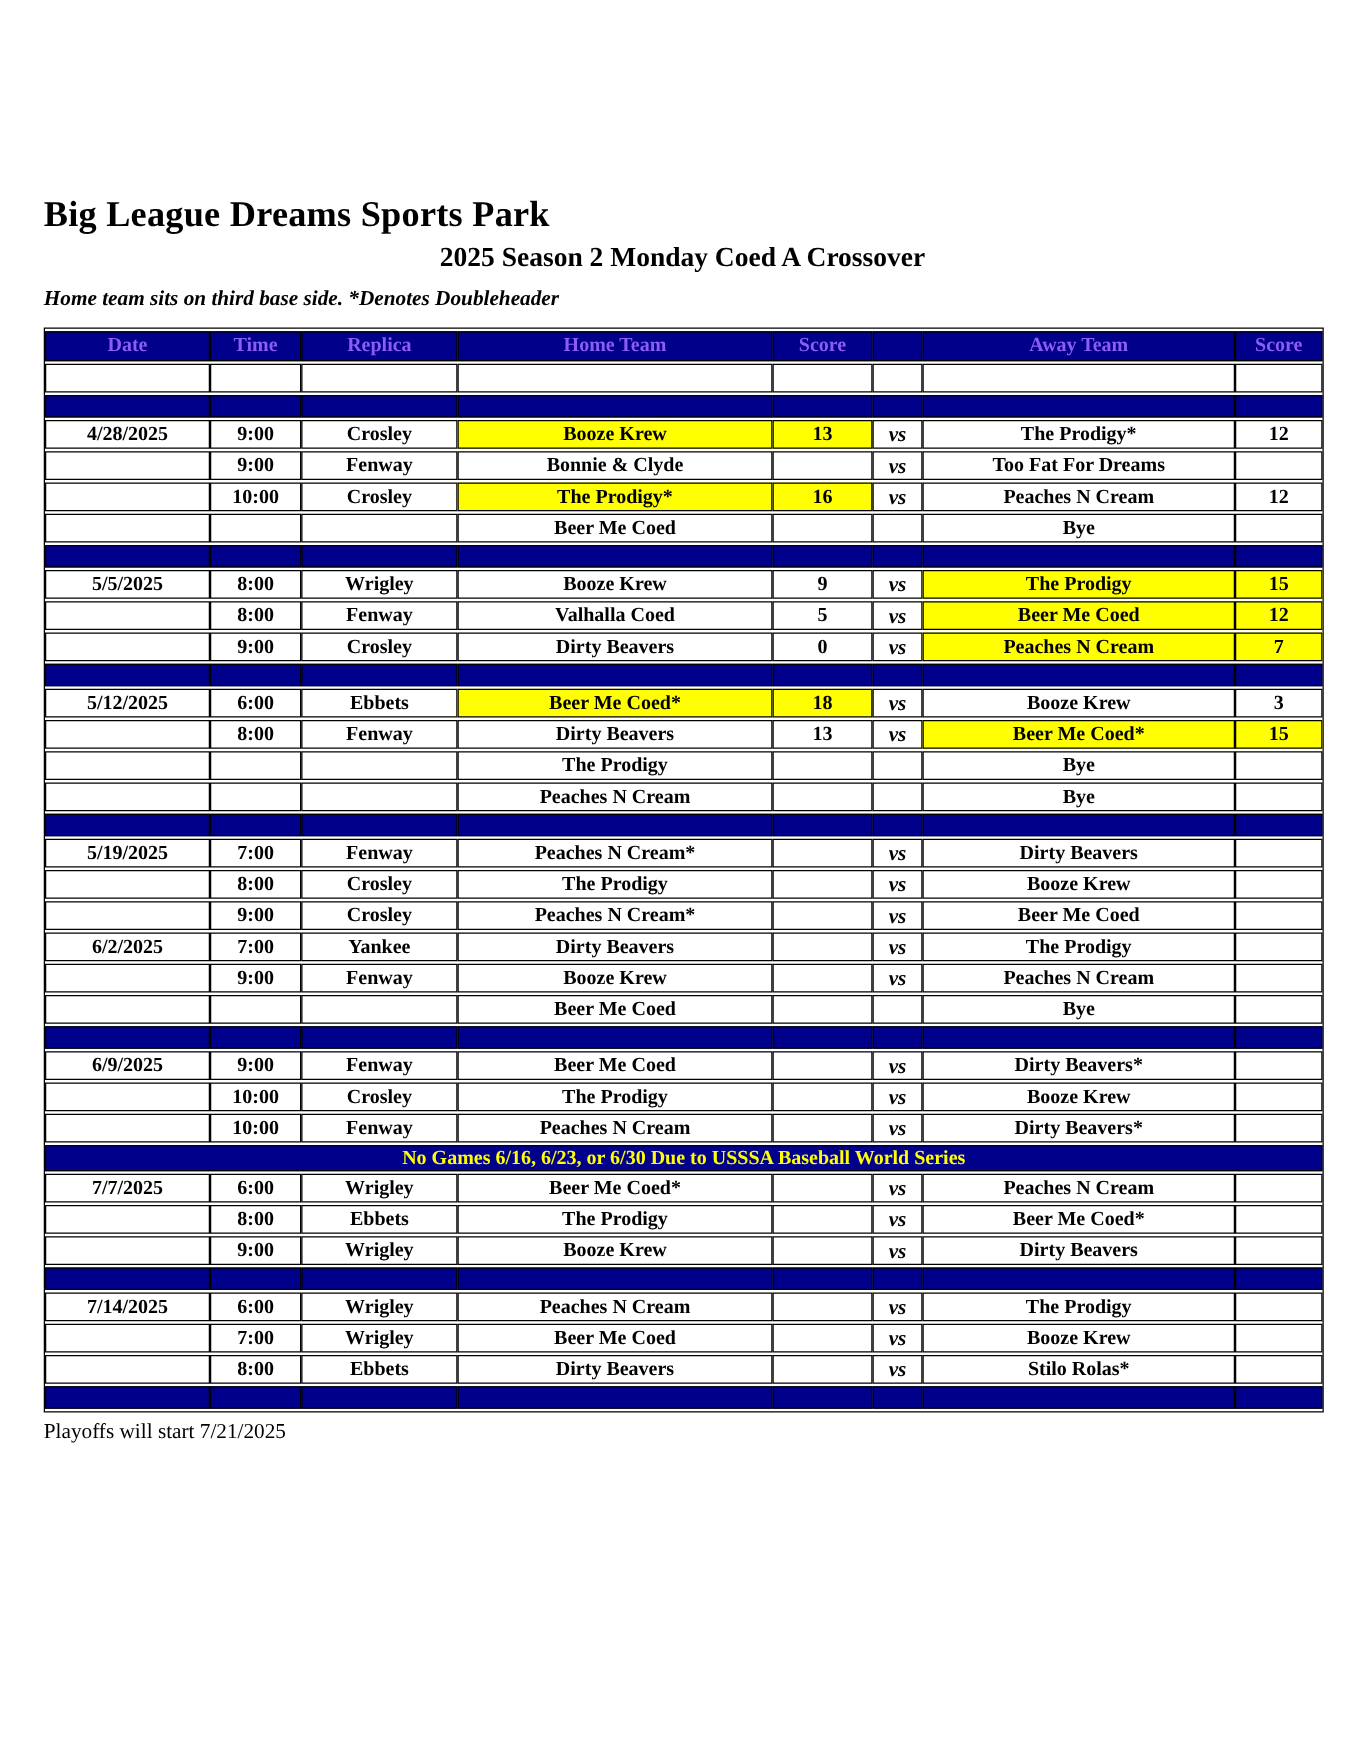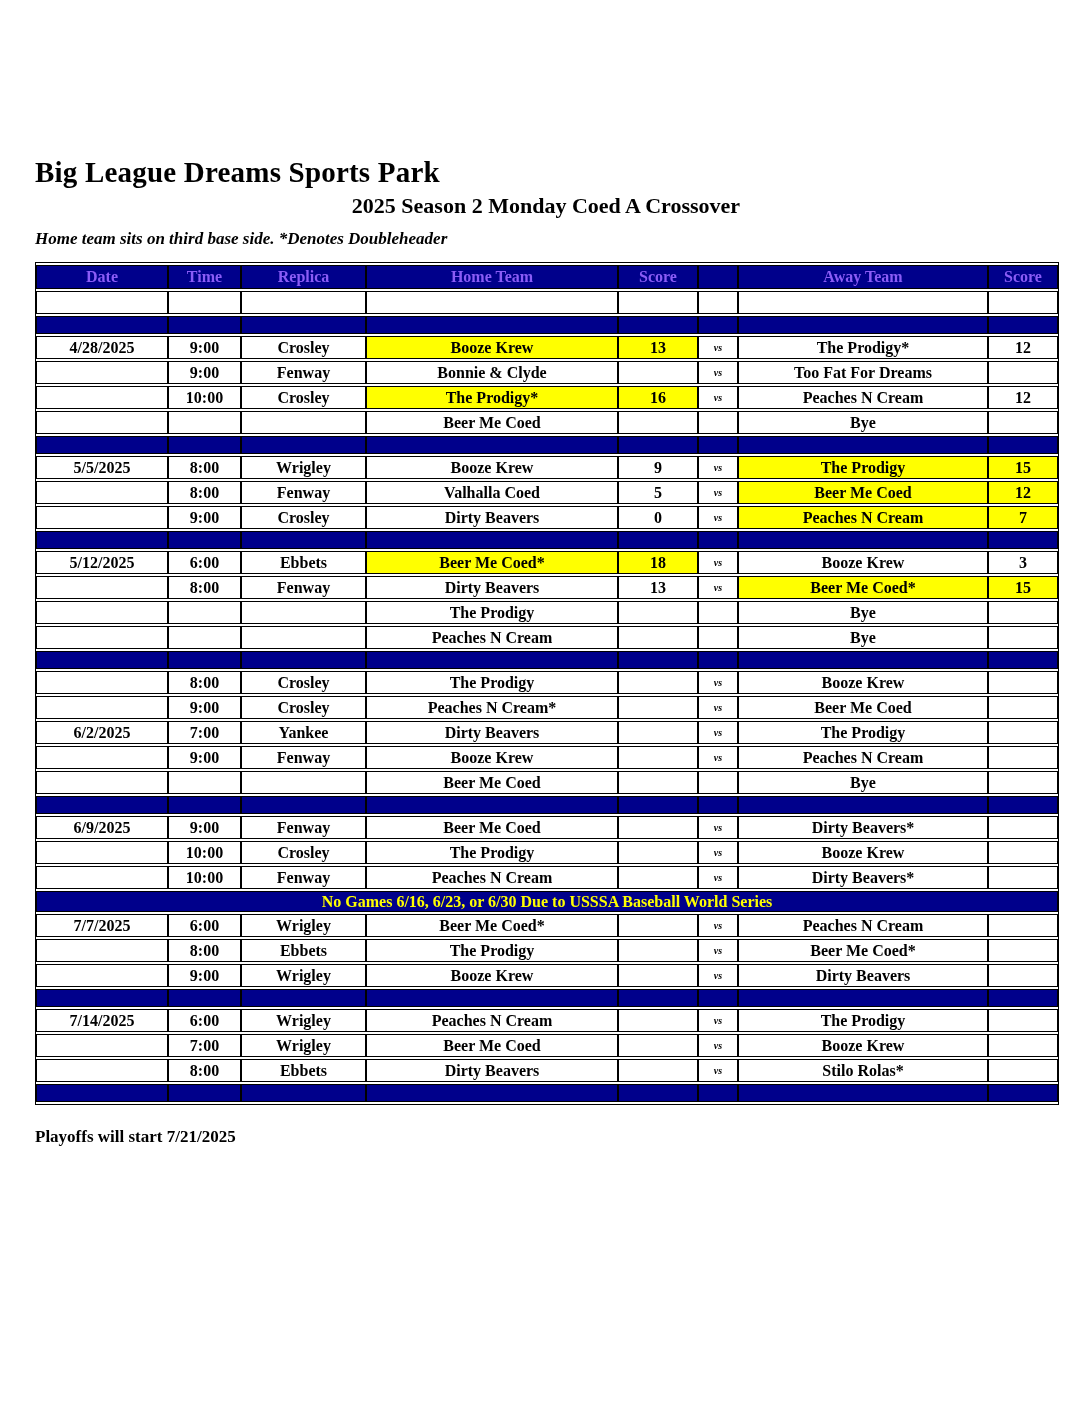--- a/index.html
+++ b/index.html
@@ -66,27 +66,27 @@
     height:16px;
   }
   .sched tr.notice td{
     background:var(--navy);
     color:var(--hl);
     height:19px;
     font-size:16px;
   }
   .sched td.vs-cell{
     font-style:italic;
-    font-size:10px;
+    font-size:17px;
   }
   .sched td.hl{background:var(--hl);}
   .footer-note{
-    margin-top:22px;
+    margin-top:5px;
     font-size:17px;
-    font-weight:bold;
+    font-weight:normal;
     text-align:left;
   }
 </style>
 </head>
 <body>
 
 <div class="page">
   <h1 class="title">Big League Dreams Sports Park</h1>
   <h2 class="subtitle">2025 Season 2 Monday Coed A Crossover</h2>
   <div class="note">Home team sits on third base side.  *Denotes Doubleheader</div>
@@ -269,20 +269,30 @@
           <td></td>
           <td></td>
           <td></td>
           <td></td>
           <td></td>
           <td></td>
           <td></td>
           <td></td>
         </tr>
         <tr>
+          <td>5/19/2025</td>
+          <td>7:00</td>
+          <td>Fenway</td>
+          <td>Peaches N Cream*</td>
+          <td></td>
+          <td class="vs-cell">vs</td>
+          <td>Dirty Beavers</td>
+          <td></td>
+        </tr>
+        <tr>
           <td></td>
           <td>8:00</td>
           <td>Crosley</td>
           <td>The Prodigy</td>
           <td></td>
           <td class="vs-cell">vs</td>
           <td>Booze Krew</td>
           <td></td>
         </tr>
         <tr>

